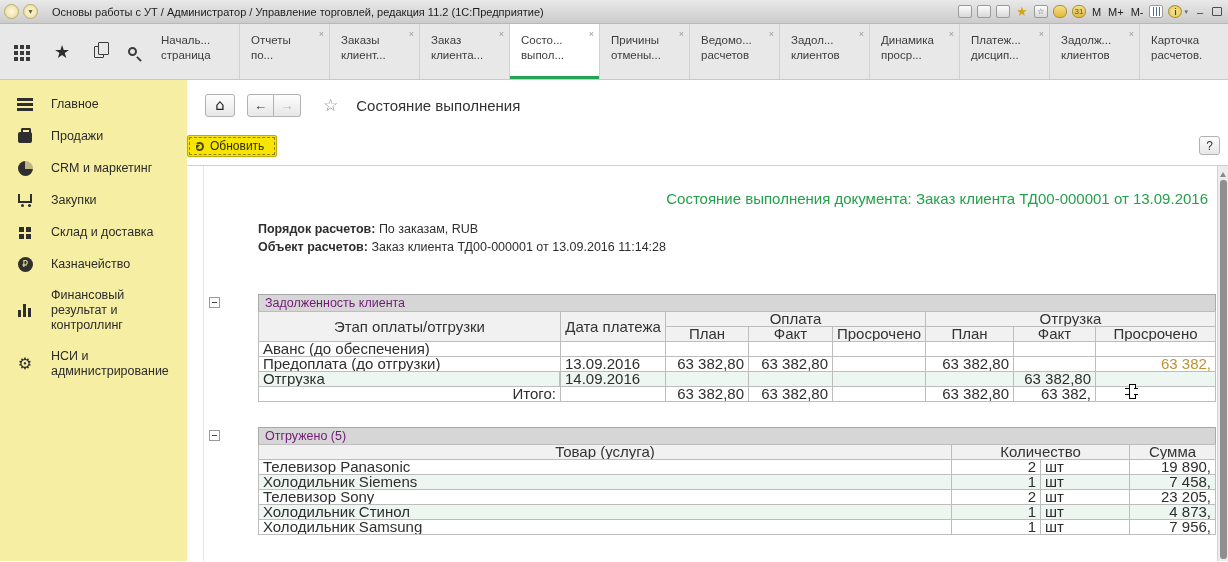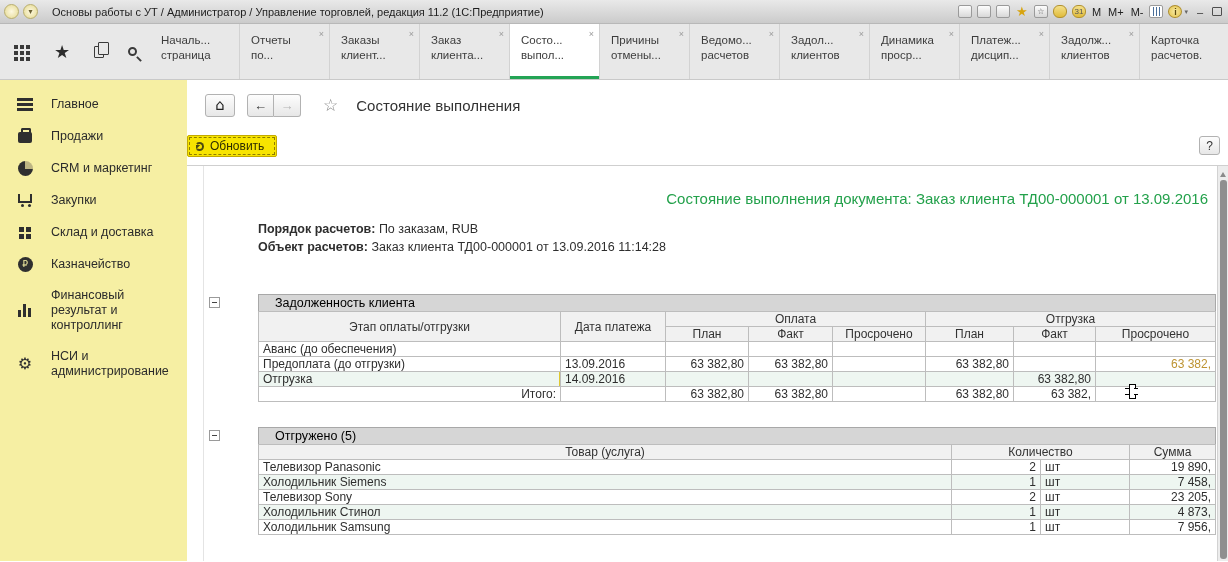--- a/index.html
+++ b/index.html
@@ -94,22 +94,22 @@
   .report { position:relative; flex:1; background:#fff; overflow:hidden; }
   .report::before { content:""; position:absolute; left:16px; top:0; bottom:0; width:1px; background:#e4e4e4; }
   .rpt-title { position:absolute; top:24px; left:20px; right:20px; text-align:right; font-size:15px; color:#23a14b; }
   .info-line { position:absolute; left:71px; font-size:12.5px; white-space:nowrap; }
   .info-line b { font-weight:bold; }
   .collapse-box { position:absolute; left:22px; width:11px; height:11px; border:1px solid #9a9a9a;
     background:#fff; cursor:pointer; }
   .collapse-box::after { content:""; position:absolute; left:2px; right:2px; top:4px; height:1px; background:#444; }
   .tbl-wrap { position:absolute; left:71px; width:958px; }
   .grp-title { background:#d6d6d6; border:1px solid #a8a8a8; border-bottom:none;
-    font-size:12.5px; padding:1px 16px; color:#000000; }
-  table.rpt { width:100%; border-collapse:collapse; font-size:12px; table-layout:fixed; }
+    font-size:12.5px; padding:1px 6px; color:#701a75; }
+  table.rpt { width:100%; border-collapse:collapse; font-size:15px; table-layout:fixed; }
   table.rpt th, table.rpt td { border:1px solid #bdbdbd; padding:0 4px; height:15px;
     line-height:14px; white-space:nowrap; overflow:hidden; font-weight:normal; }
   table.rpt { border:1px solid #a8a8a8; }
   table.rpt thead th { background:#f1f1f1; text-align:center; color:#333; }
   td.num { text-align:right; }
   td.overdue { color:#bd9331; }
   tr.tint { background:#eef6f1; }
   tr.total td { border-top:1px solid #8f8f8f; }
   tr.total td.stage { text-align:right; }
   td.sel-cell { position:relative; overflow:visible; }

